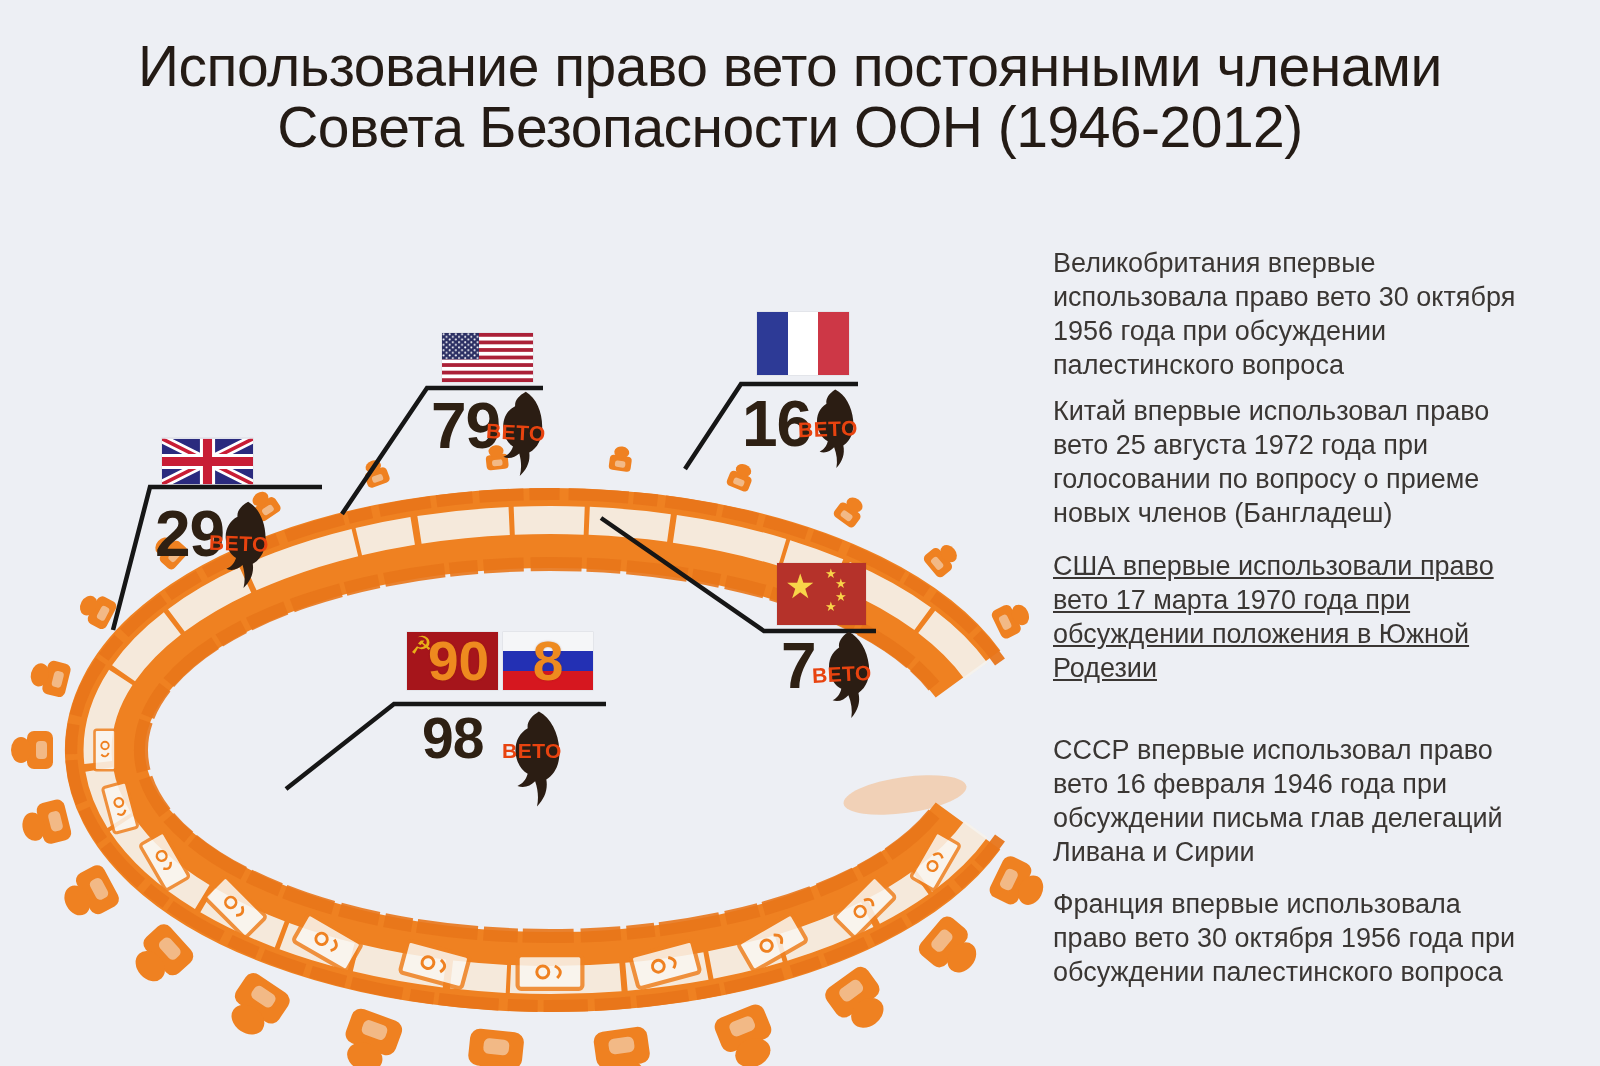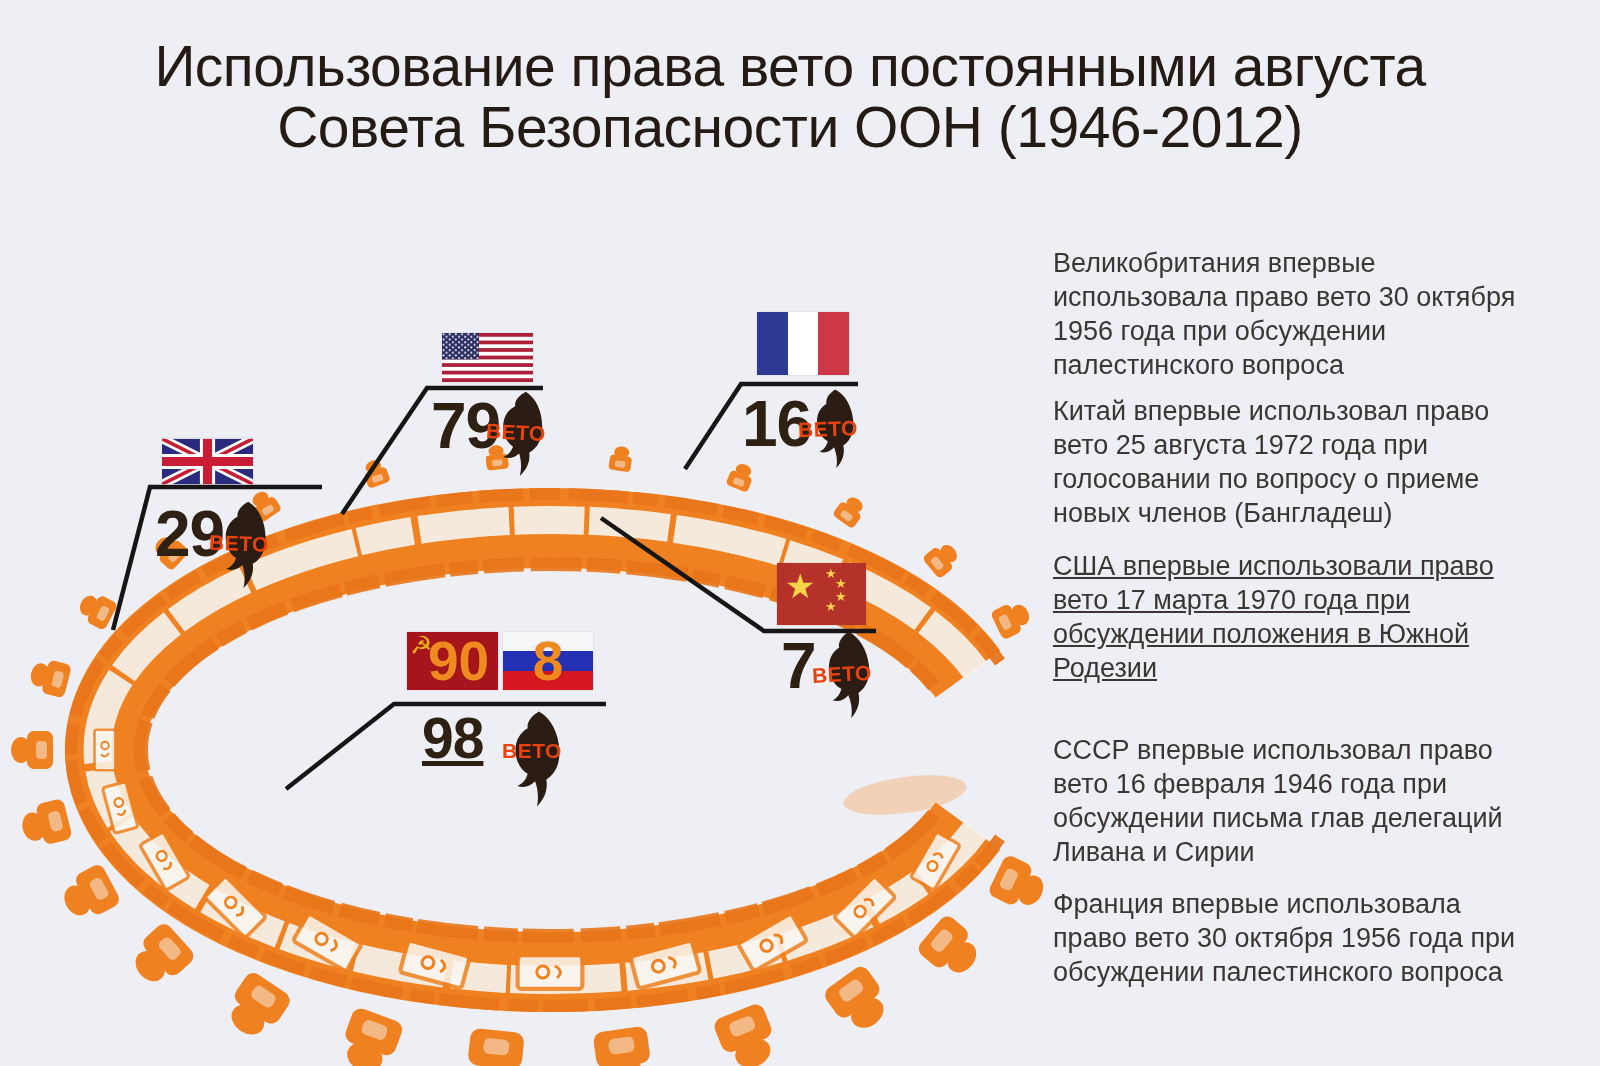--- a/index.html
+++ b/index.html
@@ -43,21 +43,21 @@
   .flag-ussr .flag-num{padding-left:12px;box-sizing:border-box;}
   
   .count{
     position:absolute;z-index:3;color:#2e2013;font-weight:bold;
     font-size:64px;line-height:1;letter-spacing:-1px;
   }
   .count-usa{left:431px;top:394px;}
   .count-france{left:742px;top:392px;}
   .count-uk{left:155px;top:502px;}
   .count-china{left:781px;top:634px;}
-  .count-total{left:422px;top:710px;font-size:57px;text-decoration:underline;}
+  .count-total{left:422px;top:710px;font-size:57px;}
   
   .fist{position:absolute;z-index:3;}
   .fist svg{display:block;width:100%;height:100%;}
   .fist .veto-label{
     position:absolute;left:-8px;top:37%;width:116%;
     font-size:21px;font-weight:bold;color:#e8430f;letter-spacing:0.5px;
     text-align:left;line-height:1;
   }
   .fist-usa{left:494px;top:390px;width:56px;height:86px;transform:rotate(3deg);}
   .fist-france{left:806px;top:388px;width:58px;height:80px;transform:rotate(-2deg);}
@@ -76,21 +76,21 @@
   .facts p:nth-of-type(3){margin-bottom:31px;text-decoration:underline;}
   .facts p:nth-of-type(4){margin-bottom:18px;margin-top:48px;}
   .facts p:nth-of-type(5){margin-bottom:25px;}
 </style>
 </head>
 <body>
 
 <div class="stage">
 
   <div class="title">
-    <div>Использование права вето постоянными августа</div>
+    <div>Использование право вето постоянными членами</div>
     <div>Совета Безопасности ООН (1946-2012)</div>
   </div>
 
   <svg class="scene" viewBox="0 0 1600 1066" aria-hidden="true">
 
     <ellipse cx="905" cy="795" rx="62" ry="18" fill="#f5b37a" opacity="0.5" transform="rotate(-8 905 795)"></ellipse>
     <g>
 
       <path d="M968,674 A445,222 0 1 0 968,826" fill="none" stroke="#ef8121" stroke-width="80"></path>
 

